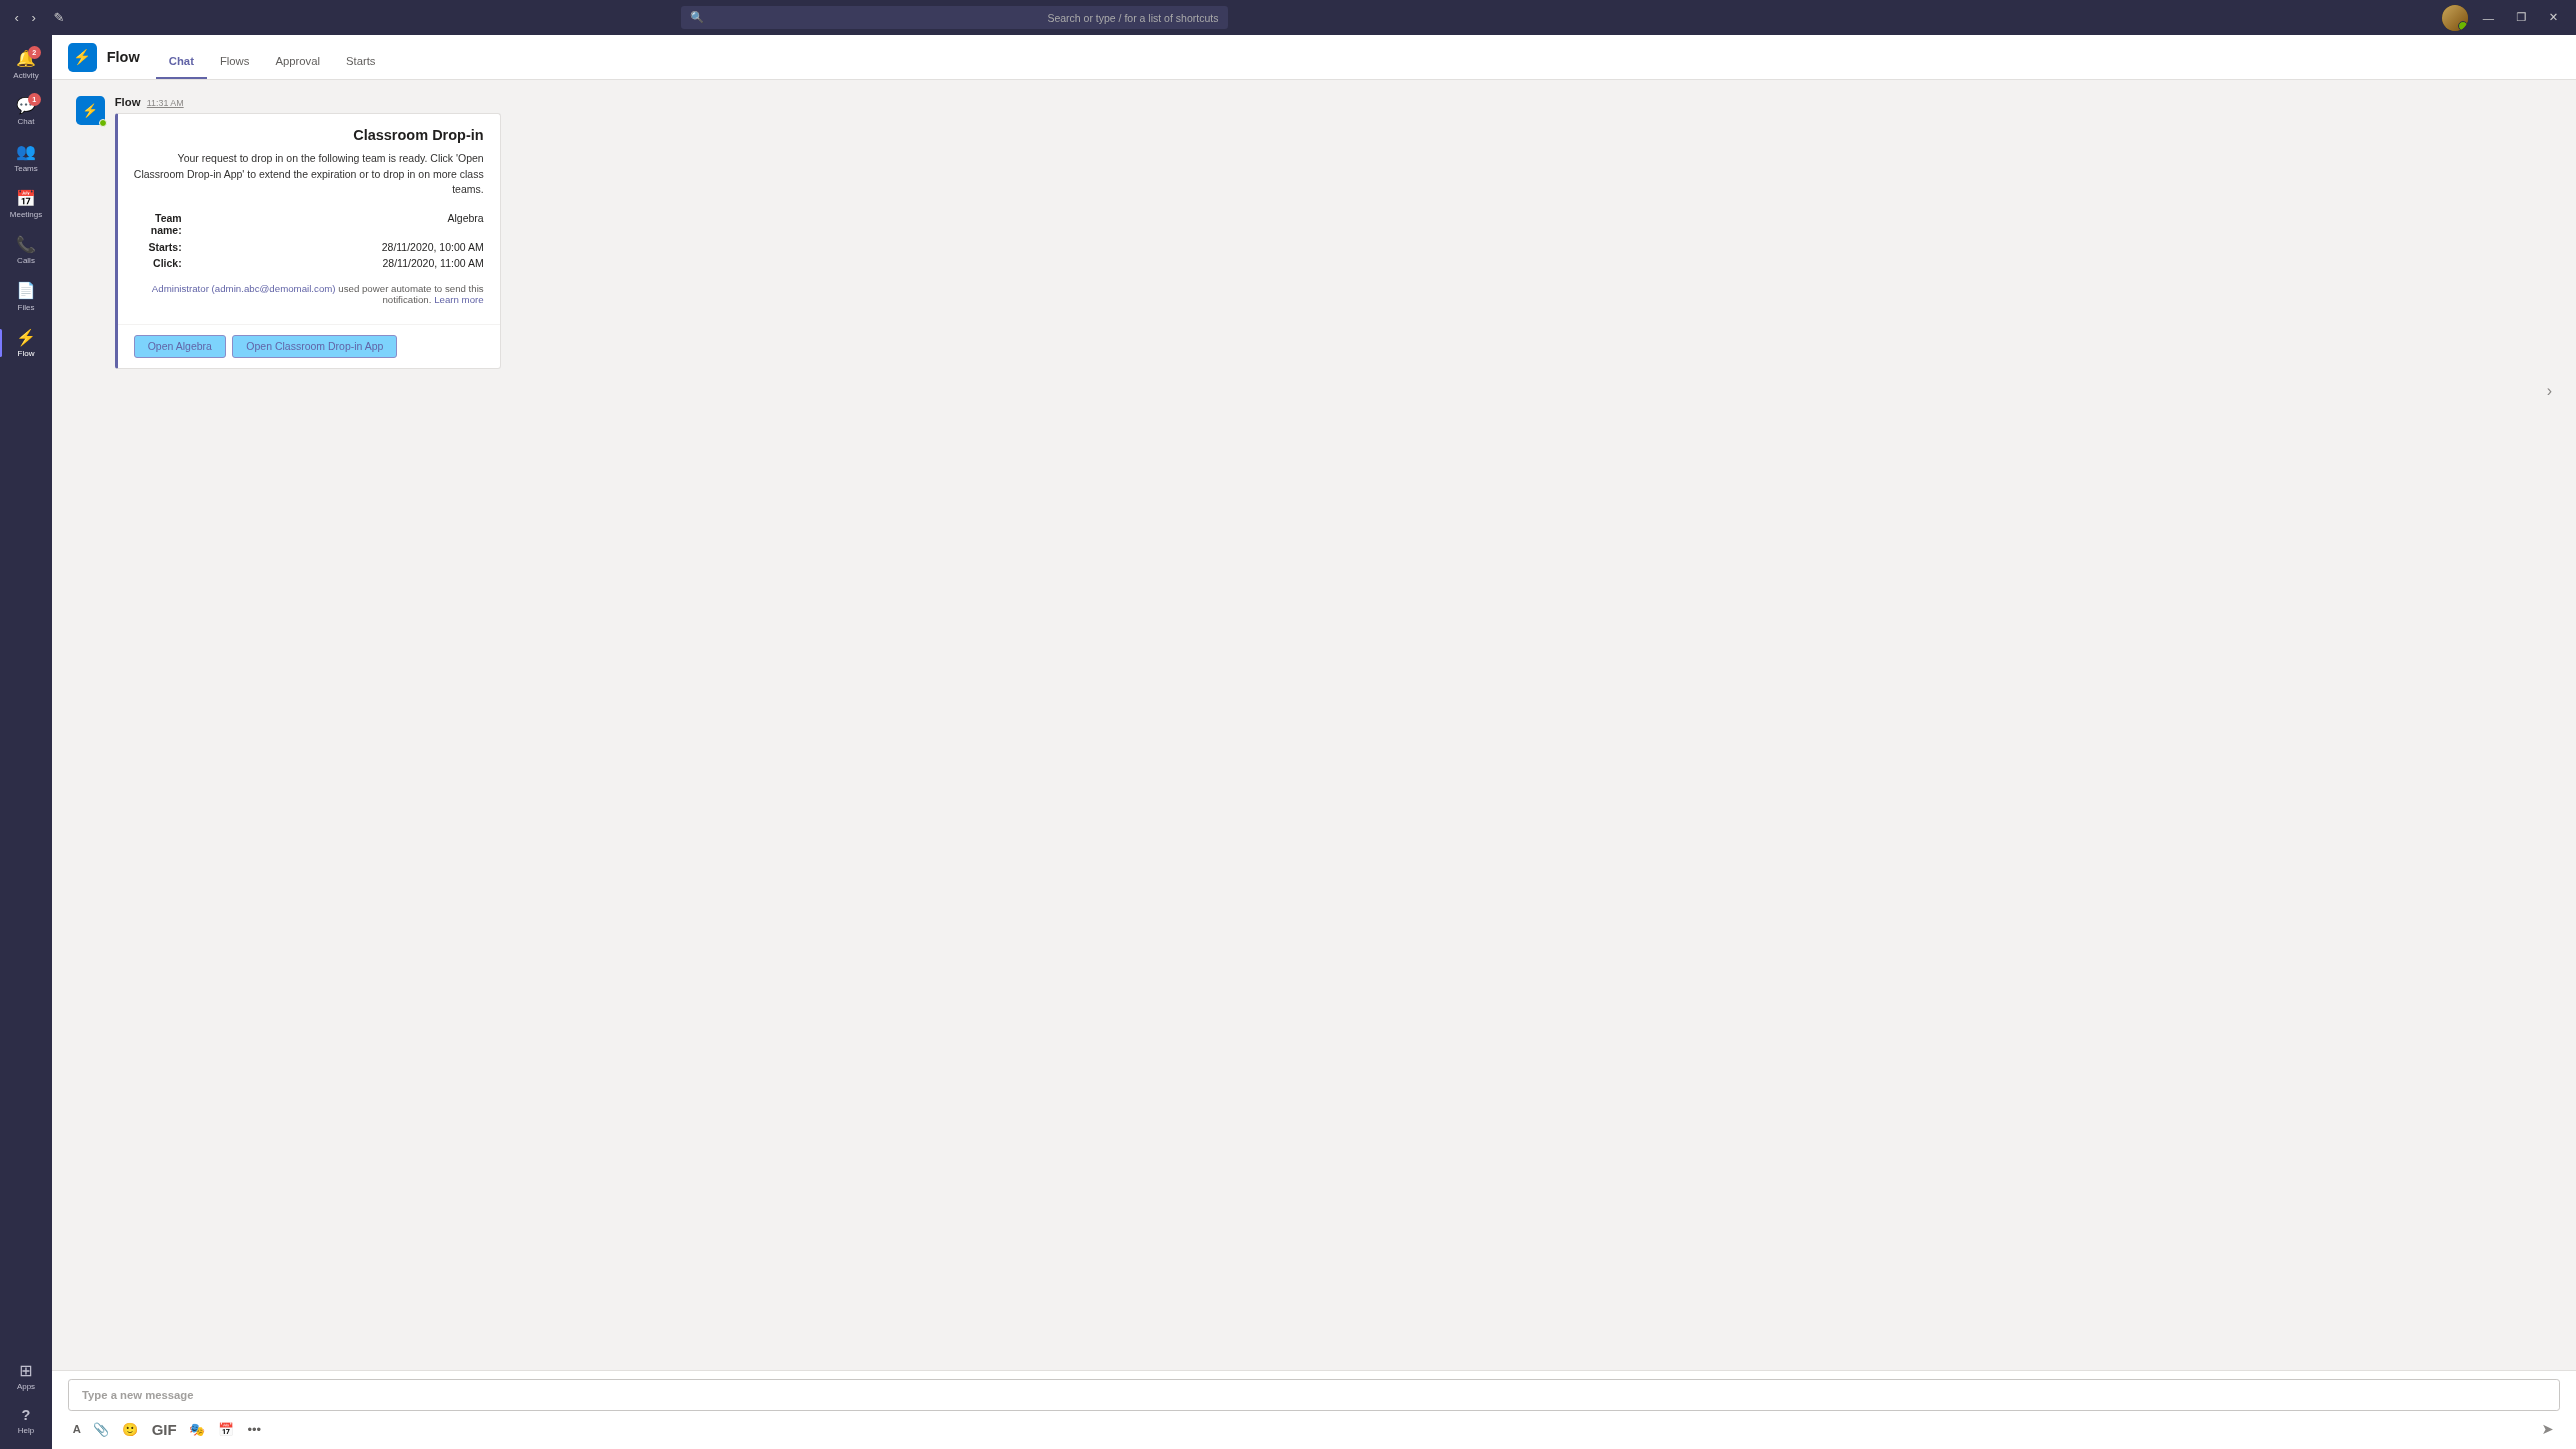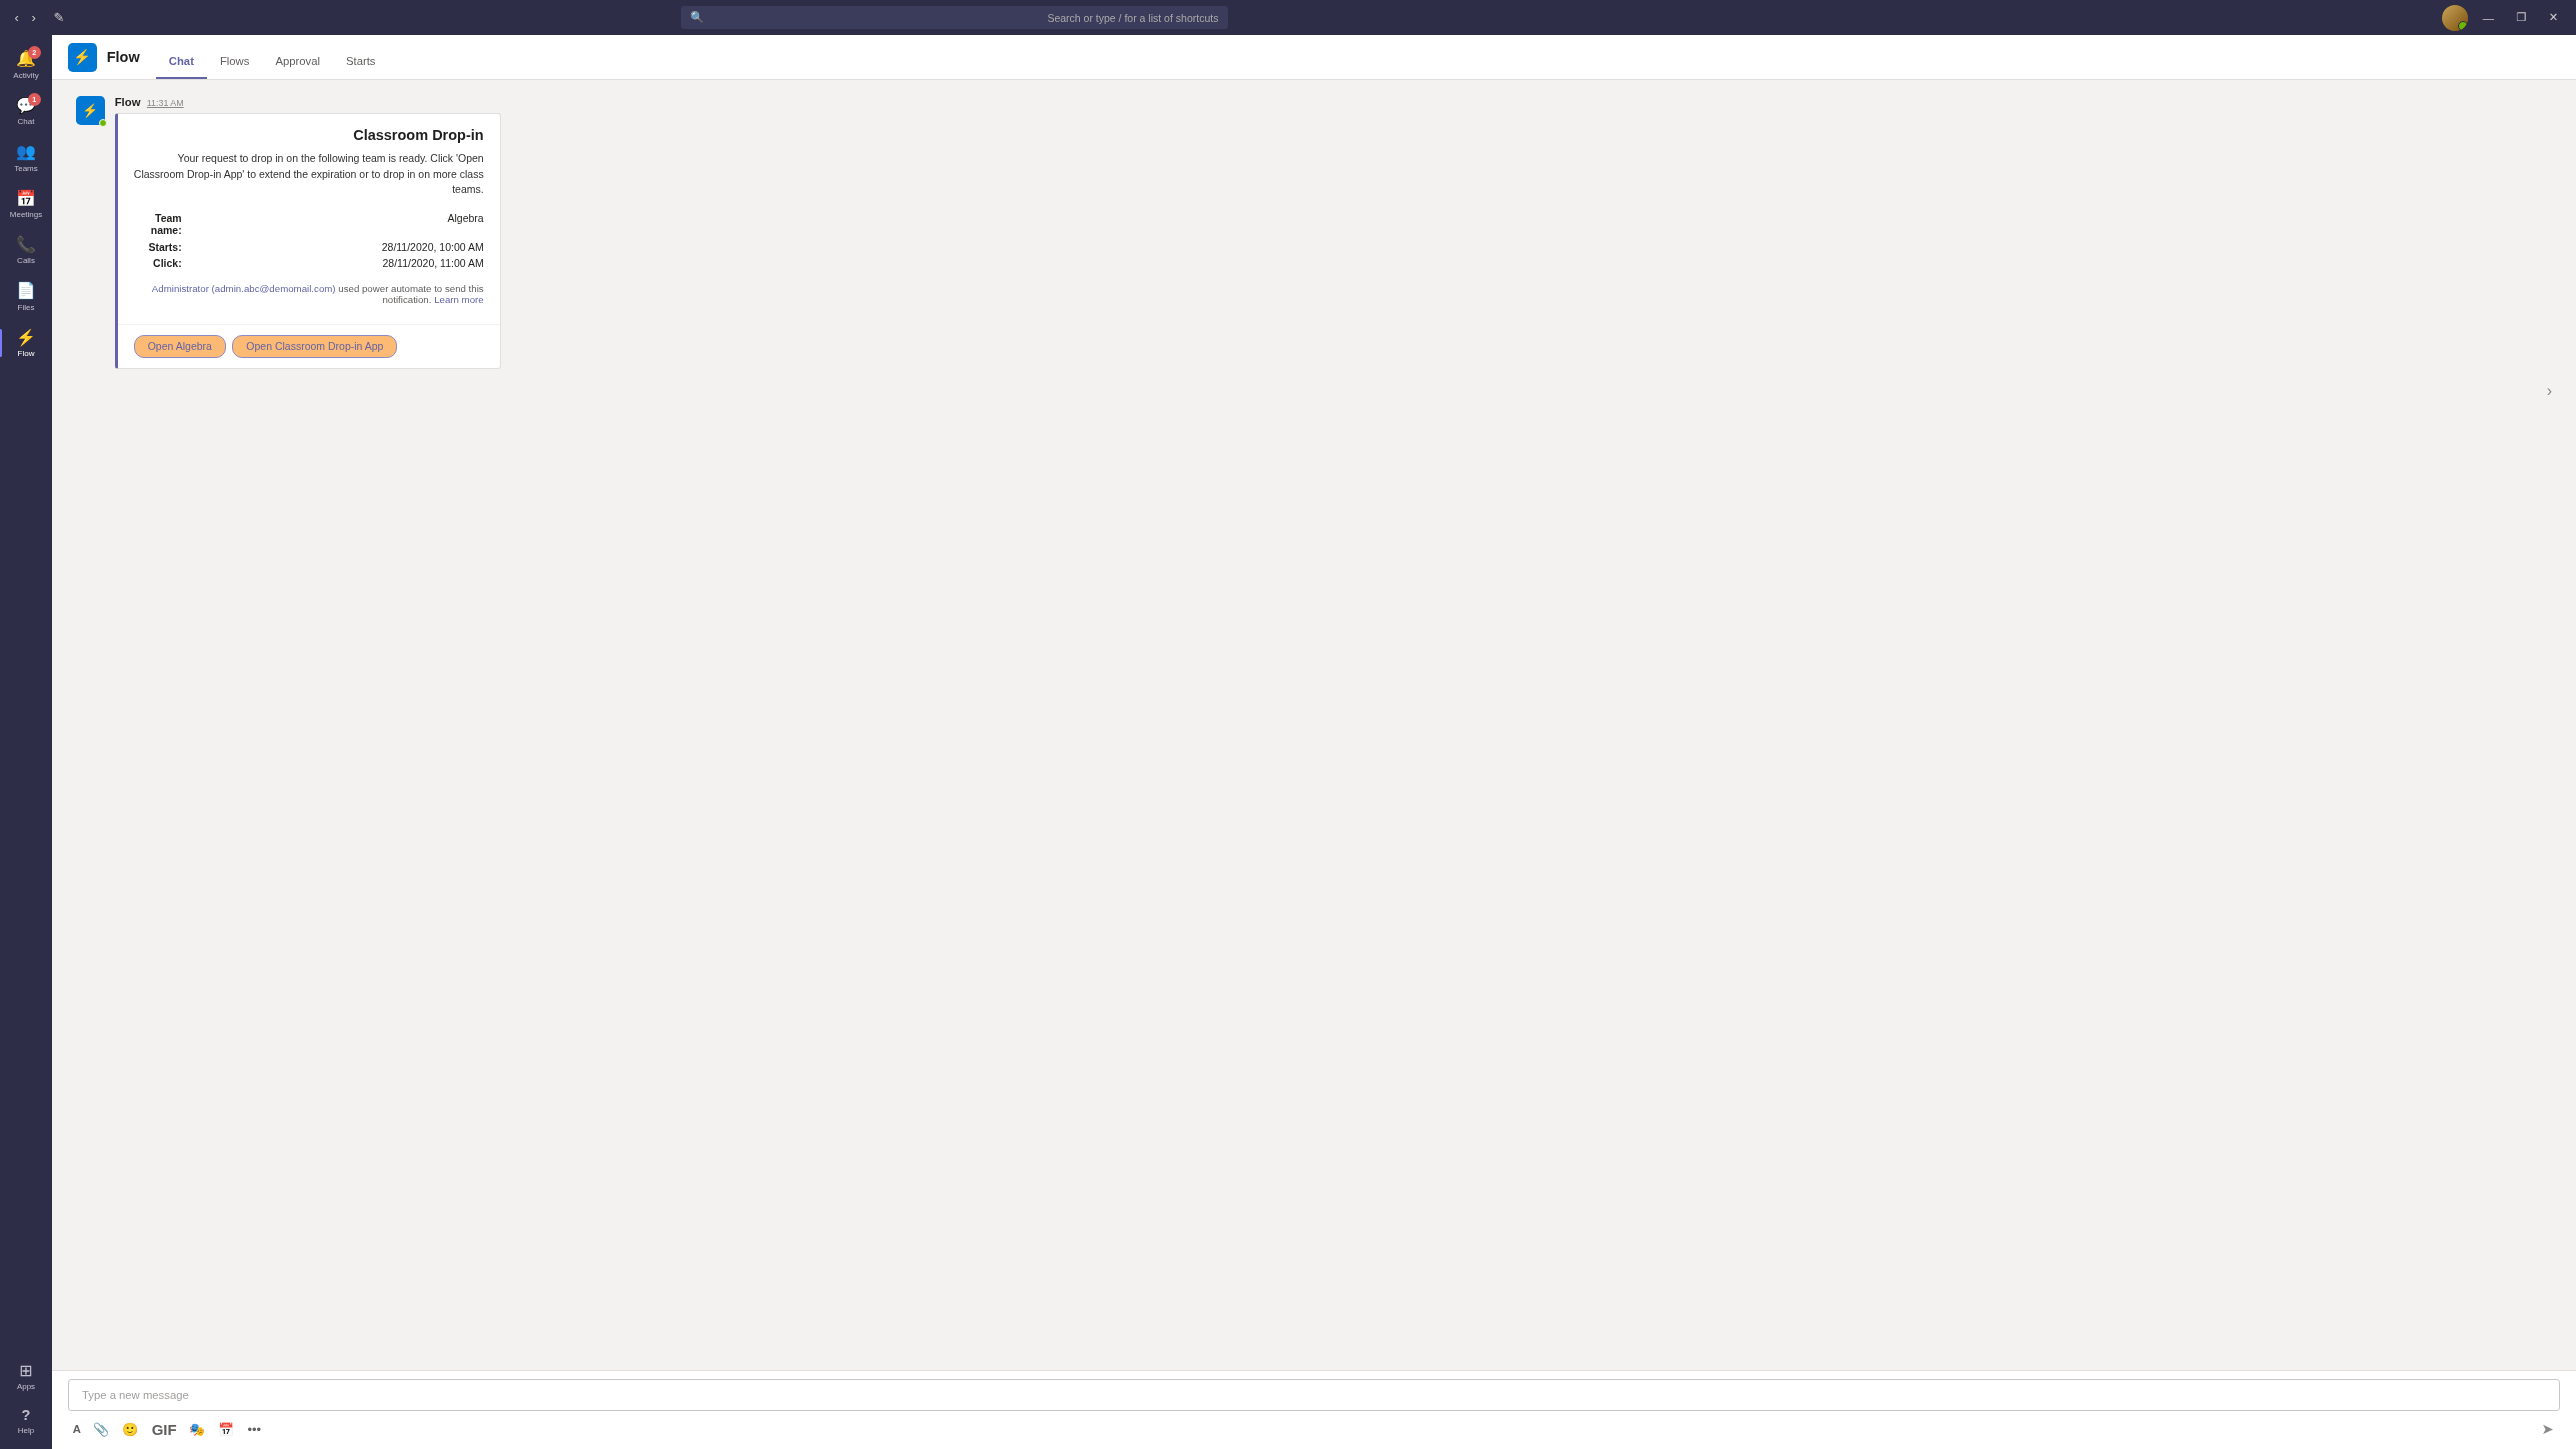--- a/index.html
+++ b/index.html
@@ -337,23 +337,23 @@
     }
     .card-actions {
       display: flex;
       gap: 6.4px;
       padding: 9.7px 16px;
       border-top: 0.8px solid #f3f2f1;
     }
     .card-btn {
       padding: 4.8px 13px;
       border: 0.8px solid #8b8cc7;
-      background: #fdba74;
+      background: #7dd3fc;
       color: #6264a7;
-      border-radius: 10px;
+      border-radius: 3px;
       font-size: 10.5px;
       cursor: pointer;
       font-weight: 500;
     }
 
     
     .scroll-indicator {
       align-self: flex-end;
       color: #8a8886;
       font-size: 16px;
@@ -371,20 +371,21 @@
       border: 0.8px solid #c8c6c4;
       border-radius: 3.2px;
       padding: 8px 13px;
       font-size: 11.3px;
       color: #a19f9d;
       cursor: text;
       margin-bottom: 4.8px;
       min-height: 32px;
       display: flex;
       align-items: center;
+      font-weight: bold;
     }
     .toolbar-row {
       display: flex;
       align-items: center;
       gap: 3.2px;
       padding: 1.6px 0;
     }
     .tool-btn {
       background: none;
       border: none;

